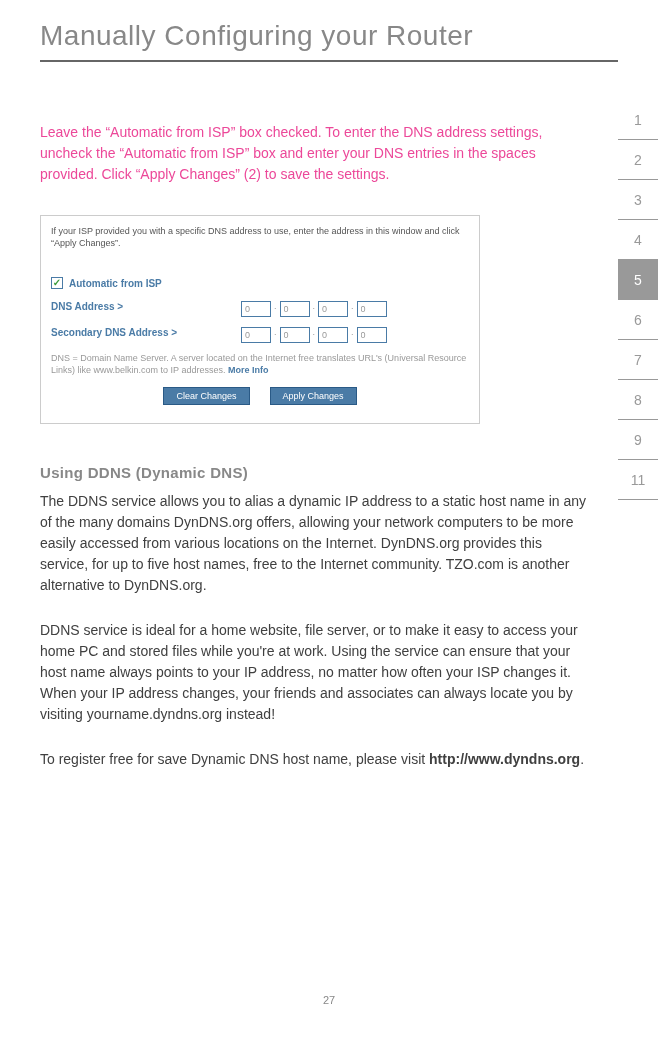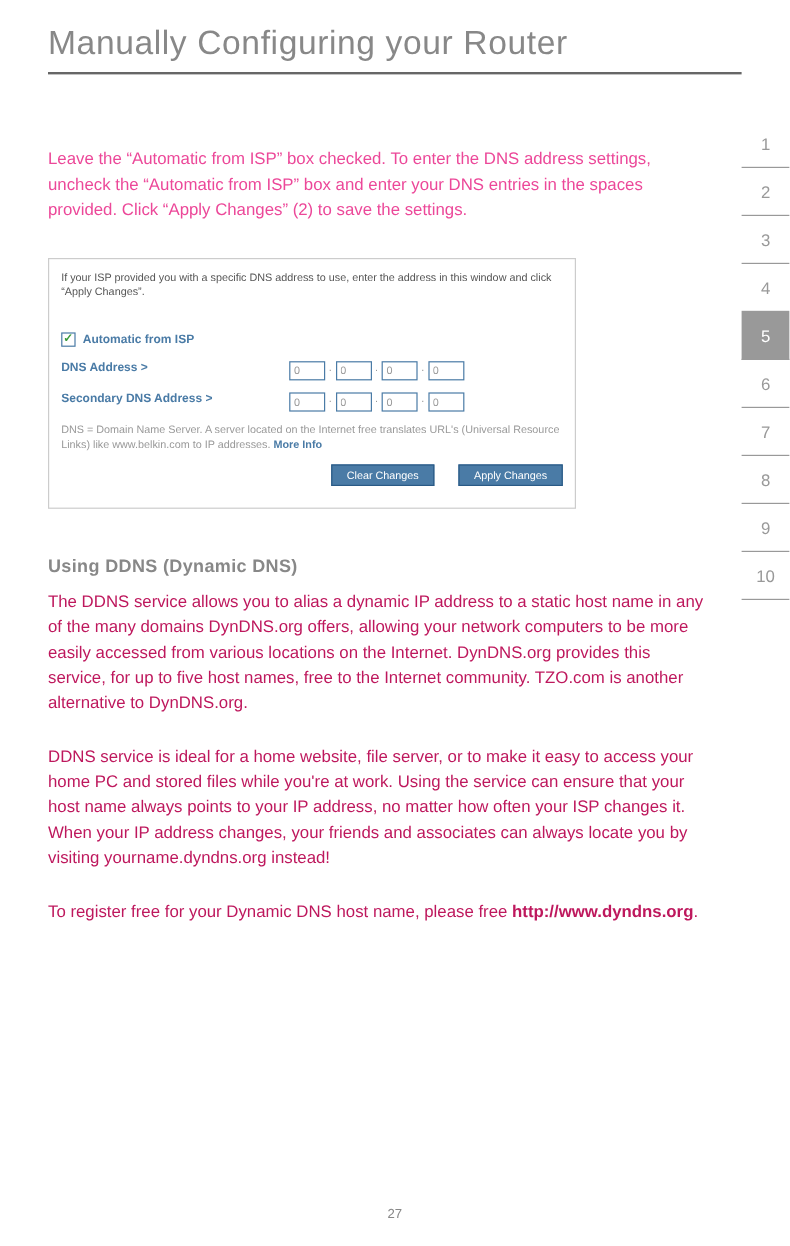--- a/index.html
+++ b/index.html
@@ -122,53 +122,53 @@
       line-height: 1.3;
       margin-bottom: 10px;
     }
     .panel-footnote .link {
       color: #4a7ba6;
       font-weight: bold;
       text-align: center;
     }
     .panel-buttons {
       display: flex;
-      justify-content: flex-end;
+      justify-content: center;
       gap: 20px;
       padding-bottom: 8px;
     }
     .panel-btn {
       background: #4a7ba6;
       color: #fff;
       font-size: 9px;
       padding: 3px 12px;
       border: 1px solid #2a5a86;
       cursor: pointer;
     }
     .section-heading {
       font-size: 15px;
       color: #888;
       font-weight: 700;
       letter-spacing: 0.3px;
       margin-bottom: 10px;
     }
     .body-para {
       font-size: 14px;
-      color: #be185d;
+      color: #404040;
       line-height: 1.5;
       margin-bottom: 24px;
       max-width: 550px;
     }
     .body-para strong {
       font-weight: bold;
       text-align: center;
     }
     .page-number {
       position: absolute;
-      bottom: 20px;
+      bottom: 32px;
       left: 50%;
       transform: translateX(-50%);
       font-size: 11px;
       color: #888;
     }
   </style>
 </head>
 <body>
 
 <div class="header-title">Manually Configuring your Router</div>
@@ -177,21 +177,21 @@
 <div class="side-tabs">
   <div class="tab">1</div>
   <div class="tab">2</div>
   <div class="tab">3</div>
   <div class="tab">4</div>
   <div class="tab active">5</div>
   <div class="tab">6</div>
   <div class="tab">7</div>
   <div class="tab">8</div>
   <div class="tab">9</div>
-  <div class="tab">10</div>
+  <div class="tab">11</div>
 </div>
 
 <p class="intro-text">Leave the “Automatic from ISP” box checked. To enter the DNS address settings, uncheck the “Automatic from ISP” box and enter your DNS entries in the spaces provided. Click “Apply Changes” (2) to save the settings.</p>
 
 <div class="panel">
   <div class="panel-body">
     <p class="panel-text">If your ISP provided you with a specific DNS address to use, enter the address in this window and click “Apply Changes”.</p>
     <div class="checkbox-row">
       <span class="checkbox">✓</span>
       <span>Automatic from ISP</span>
@@ -224,16 +224,16 @@
       <div class="panel-btn">Clear Changes</div>
       <div class="panel-btn">Apply Changes</div>
     </div>
   </div>
 </div>
 
 <div class="section-heading">Using DDNS (Dynamic DNS)</div>
 <p class="body-para">The DDNS service allows you to alias a dynamic IP address to a static host name in any of the many domains DynDNS.org offers, allowing your network computers to be more easily accessed from various locations on the Internet. DynDNS.org provides this service, for up to five host names, free to the Internet community. TZO.com is another alternative to DynDNS.org.</p>
 <p class="body-para">DDNS service is ideal for a home website, file server, or to make it easy to access your home PC and stored files while you're at work. Using the service can ensure that your host name always points to your IP address, no matter how often your ISP changes it. When your IP address changes, your friends and associates can always locate you by visiting yourname.dyndns.org instead!</p>
 <p class="body-para">
-  <span>To register free for your Dynamic DNS host name, please free </span><strong>http://www.dyndns.org</strong><span>.</span>
+  <span>To register free for save Dynamic DNS host name, please visit </span><strong>http://www.dyndns.org</strong><span>.</span>
 </p>
 
 <div class="page-number">27</div>
 
 </body></html>

